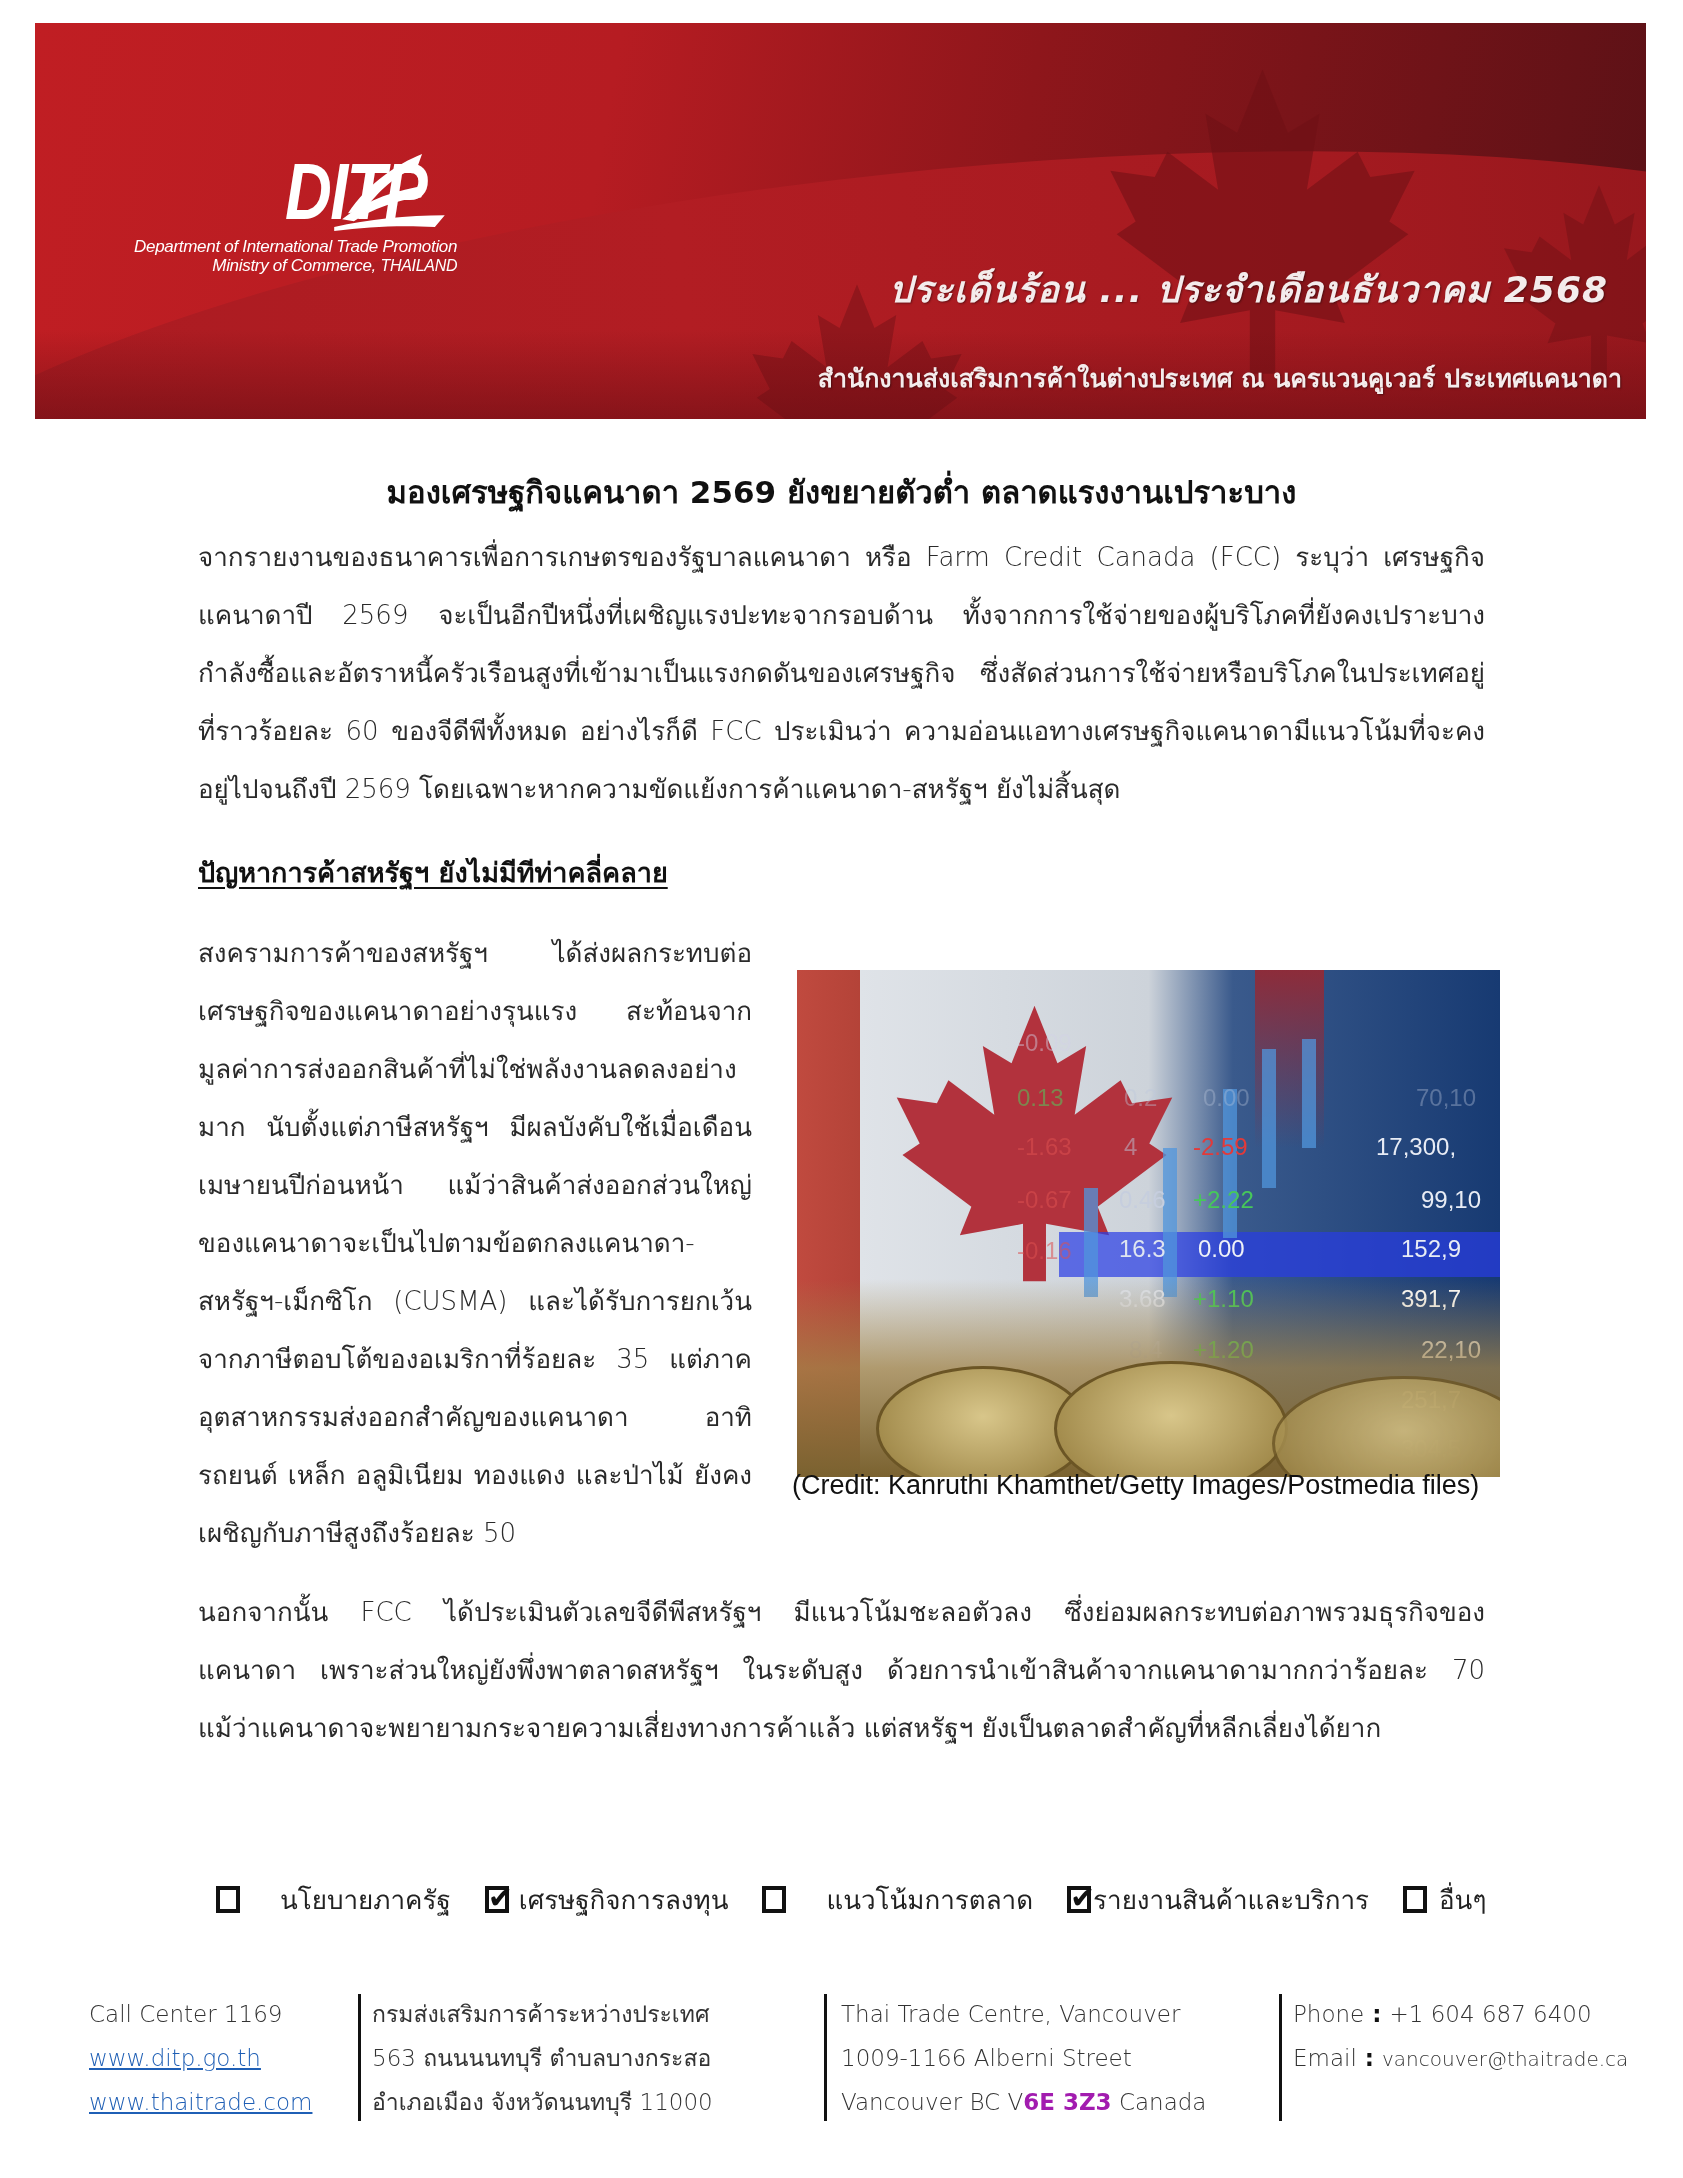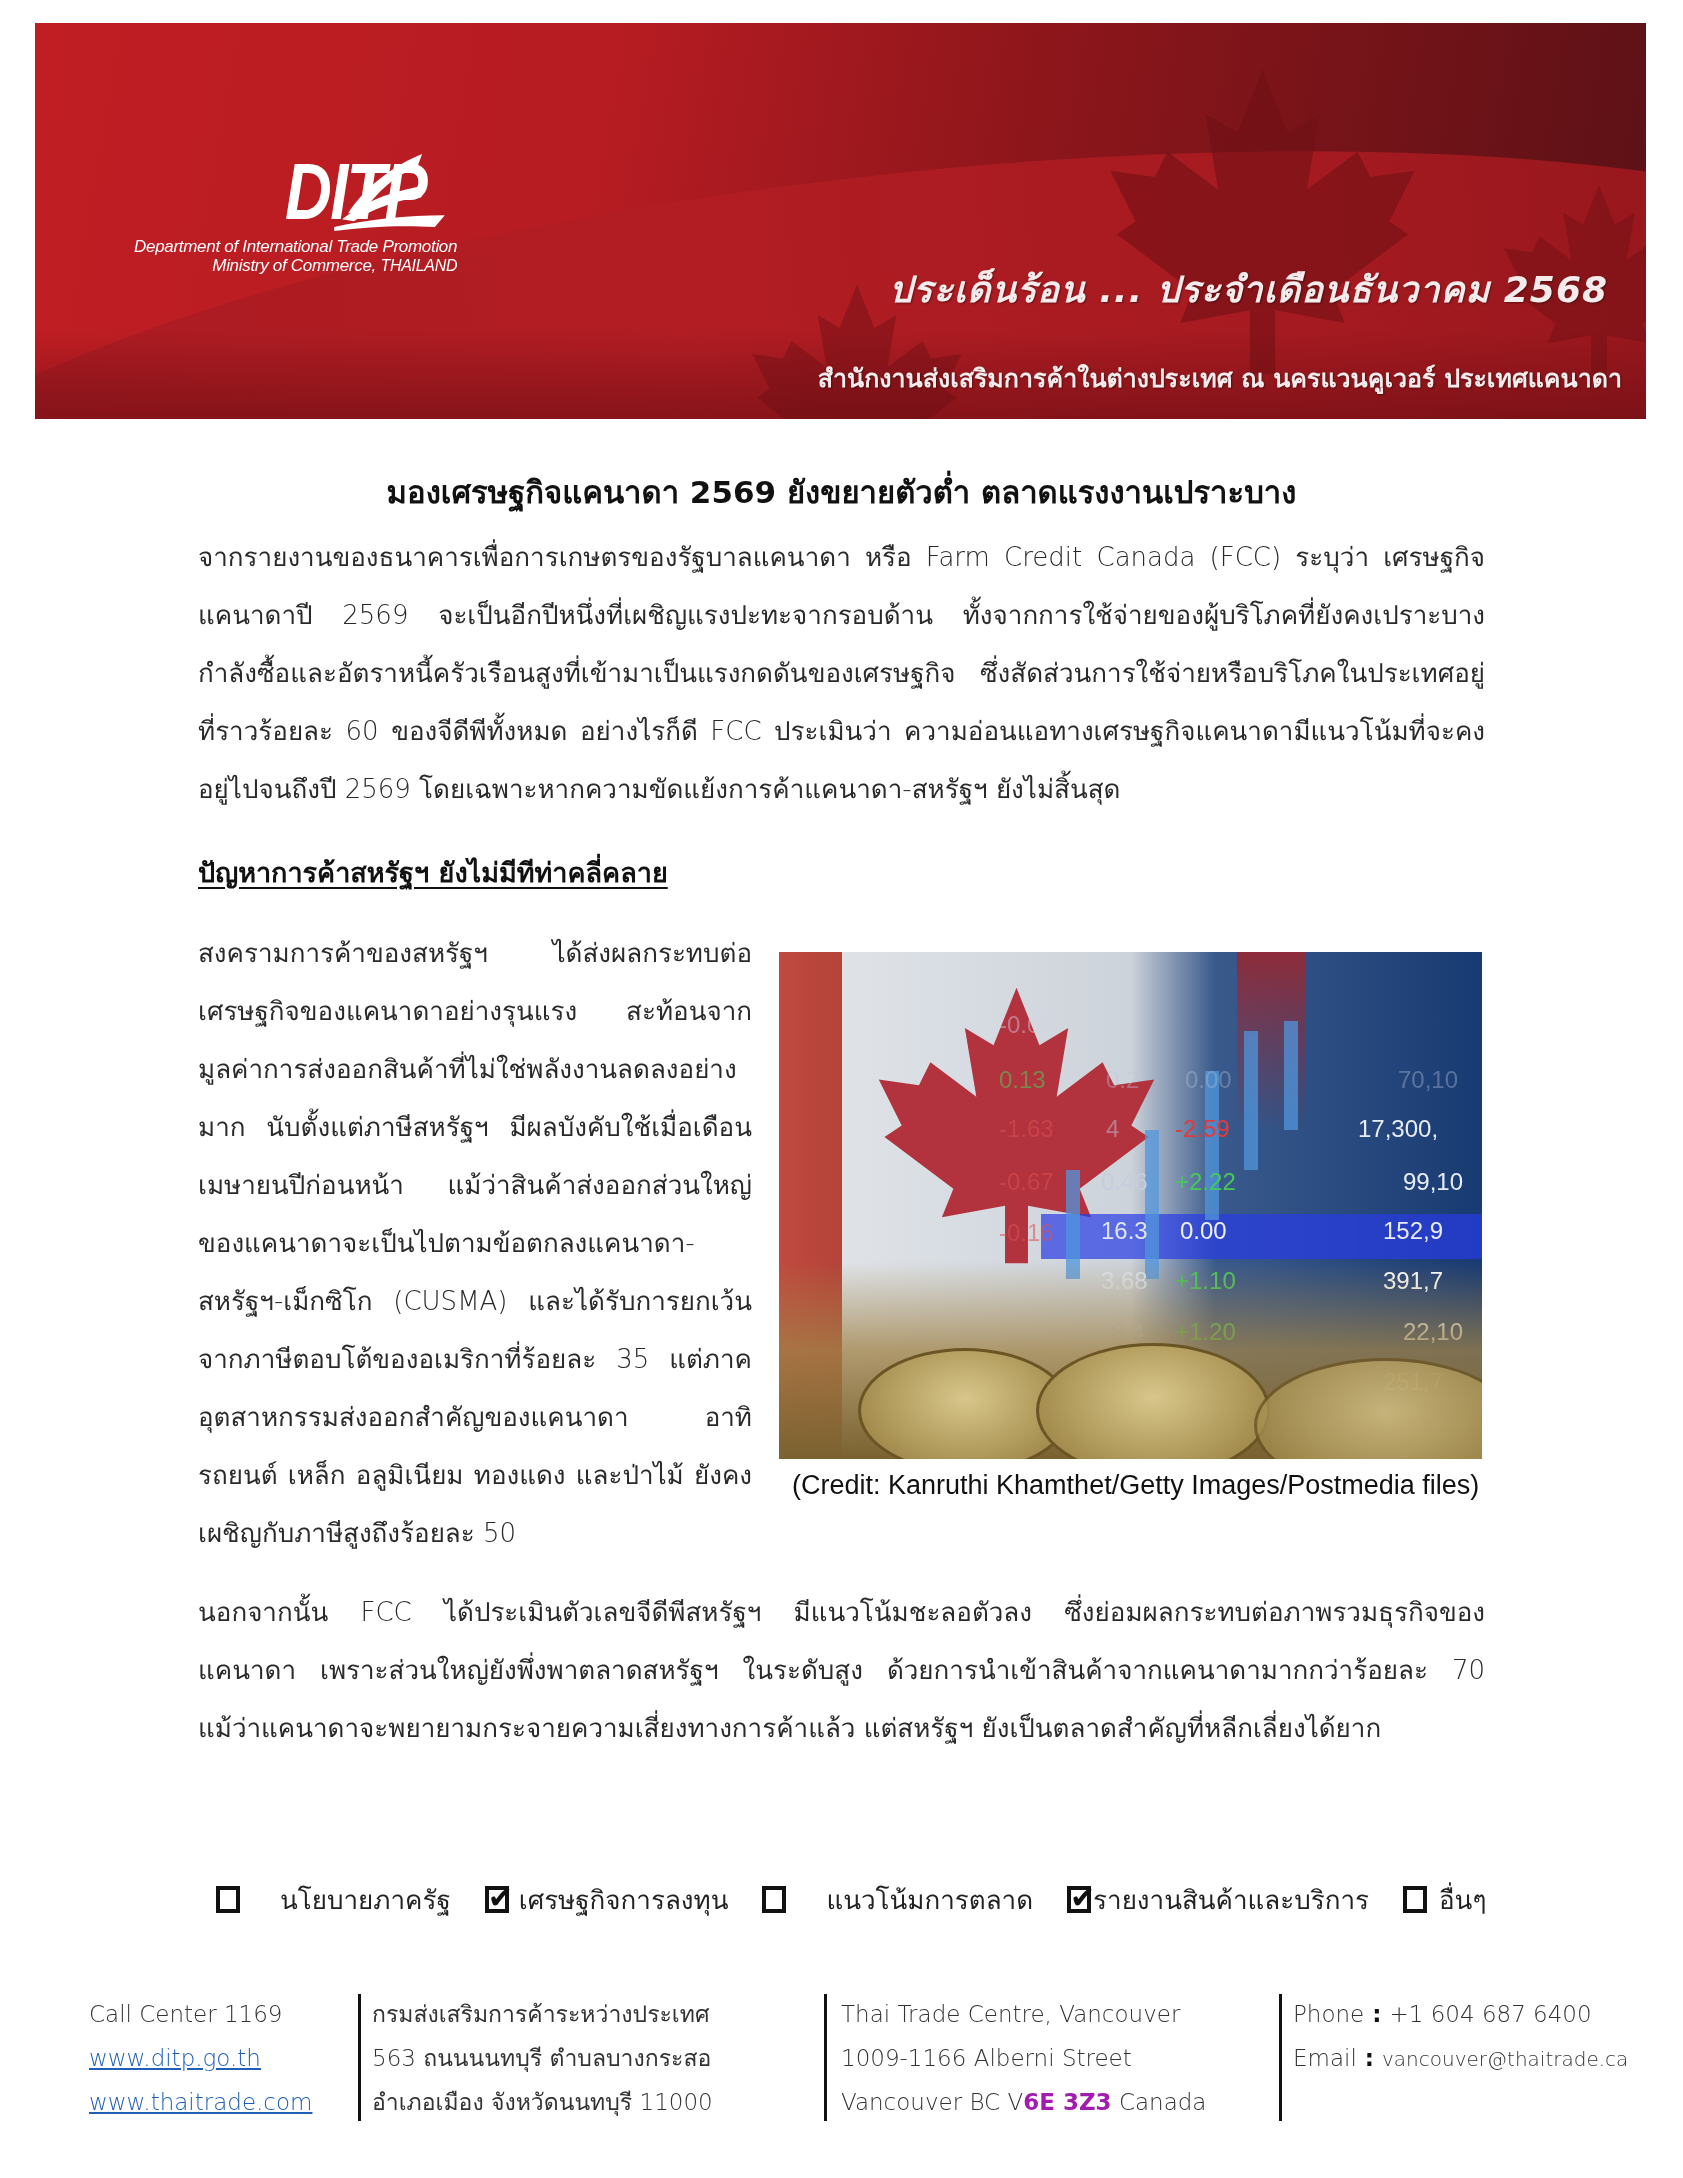--- a/index.html
+++ b/index.html
@@ -110,21 +110,21 @@
 </header>
 
 <h1 class="article-title" style="margin:0">มองเศรษฐกิจแคนาดา 2569 ยังขยายตัวต่ำ ตลาดแรงงานเปราะบาง</h1>
 
 <p class="para p1" style="margin:0">จากรายงานของธนาคารเพื่อการเกษตรของรัฐบาลแคนาดา หรือ Farm Credit Canada (FCC) ระบุว่า เศรษฐกิจแคนาดาปี 2569 จะเป็นอีกปีหนึ่งที่เผชิญแรงปะทะจากรอบด้าน ทั้งจากการใช้จ่ายของผู้บริโภคที่ยังคงเปราะบาง กำลังซื้อและอัตราหนี้ครัวเรือนสูงที่เข้ามาเป็นแรงกดดันของเศรษฐกิจ ซึ่งสัดส่วนการใช้จ่ายหรือบริโภคในประเทศอยู่ที่ราวร้อยละ 60 ของจีดีพีทั้งหมด อย่างไรก็ดี FCC ประเมินว่า ความอ่อนแอทางเศรษฐกิจแคนาดามีแนวโน้มที่จะคงอยู่ไปจนถึงปี 2569 โดยเฉพาะหากความขัดแย้งการค้าแคนาดา-สหรัฐฯ ยังไม่สิ้นสุด</p>
 
 <h2 class="section-heading" style="margin:0">ปัญหาการค้าสหรัฐฯ ยังไม่มีทีท่าคลี่คลาย</h2>
 
 <p class="para p2" style="margin:0">สงครามการค้าของสหรัฐฯ ได้ส่งผลกระทบต่อเศรษฐกิจของแคนาดาอย่างรุนแรง สะท้อนจากมูลค่าการส่งออกสินค้าที่ไม่ใช่พลังงานลดลงอย่างมาก นับตั้งแต่ภาษีสหรัฐฯ มีผลบังคับใช้เมื่อเดือนเมษายนปีก่อนหน้า แม้ว่าสินค้าส่งออกส่วนใหญ่ของแคนาดาจะเป็นไปตามข้อตกลงแคนาดา-สหรัฐฯ-เม็กซิโก (CUSMA) และได้รับการยกเว้นจากภาษีตอบโต้ของอเมริกาที่ร้อยละ 35 แต่ภาคอุตสาหกรรมส่งออกสำคัญของแคนาดา อาทิ รถยนต์ เหล็ก อลูมิเนียม ทองแดง และป่าไม้ ยังคงเผชิญกับภาษีสูงถึงร้อยละ 50</p>
 
-<figure class="photo" style="margin:0">
+<figure class="photo" style="margin:18px">
   <div class="red-right"></div>
   <svg style="position:absolute;left:89px;top:30px" width="297" height="287" viewBox="0 0 100 100">
     <path d="M50 2 L58 22 L68 16 L64 40 L80 28 L84 36 L98 34 L90 50 L96 54 L72 72 L76 82 L54 78 L54 98 L46 98 L46 78 L24 82 L28 72 L4 54 L10 50 L2 34 L16 36 L20 28 L36 40 L32 16 L42 22 Z" fill="#b2323d"></path>
   </svg>
   <div class="hl"></div>
   <div class="candle" style="left:465px;top:79px;height:139px"></div>
   <div class="candle" style="left:505px;top:69px;height:109px"></div>
   <div class="candle" style="left:426px;top:119px;height:149px"></div>
   <div class="candle" style="left:366px;top:178px;height:149px"></div>
   <div class="candle" style="left:287px;top:218px;height:109px"></div>

